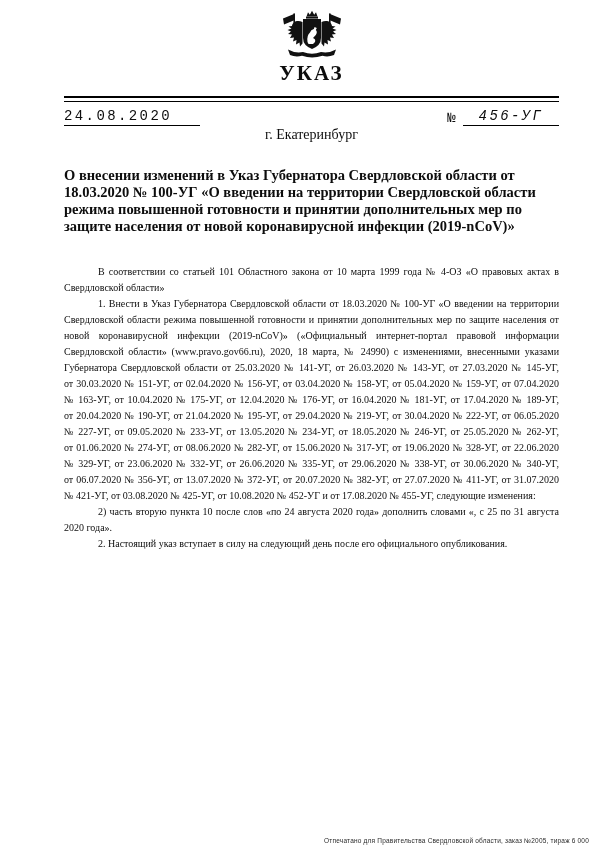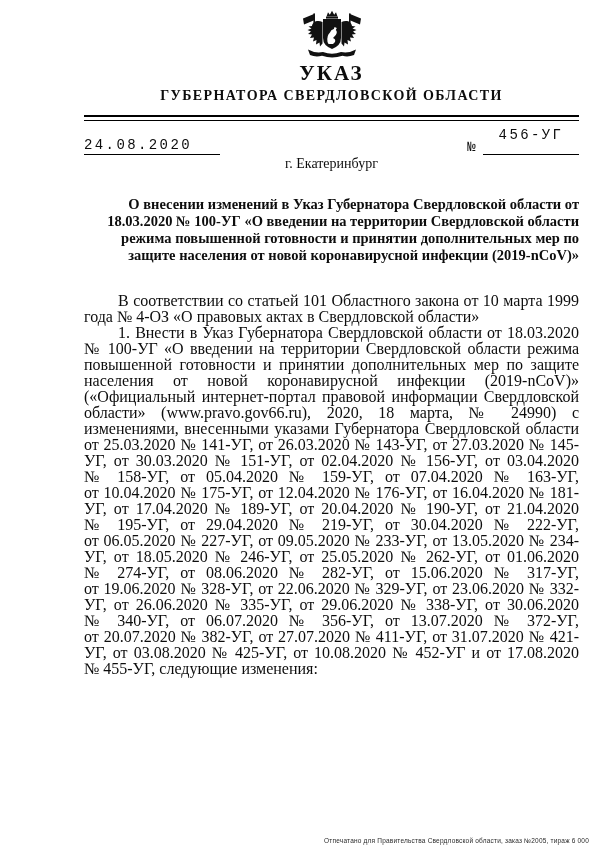--- a/index.html
+++ b/index.html
@@ -7,21 +7,21 @@
     position: relative;
     width: 600px;
     height: 853px;
     background: #ffffff;
     color: #0d0d0d;
     font-family: "Liberation Serif", serif;
     overflow: hidden;
   }
   .content {
     position: absolute;
-    left: 84px;
+    left: 64px;
     top: 0;
     width: 495px;
   }
   .emblem {
     margin: 10px auto 0 auto;
     width: 66px;
     height: 48px;
   }
   .doc-type {
     margin-top: 3px;
@@ -65,37 +65,38 @@
   }
   .num-group {
     display: flex;
     align-items: flex-end;
     gap: 5px;
   }
   .num-cell {
     width: 96px;
     border-bottom: 1px solid #000;
     text-align: center;
-    padding-bottom: 11px;
+    padding-bottom: 1px;
+    font-style: italic;
   }
   .city {
     text-align: center;
     font-size: 14px;
     line-height: 17px;
   }
   .title {
     margin-top: 24px;
-    text-align: right;
+    text-align: left;
     font-size: 14.5px;
     font-weight: bold;
     line-height: 17px;
   }
   .body-text {
     margin-top: 29px;
-    font-size: 16px;
+    font-size: 10px;
     line-height: 16px;
     text-align: justify;
   }
   .para { margin: 0; }
   .indent { text-indent: 34px; }
   .bold { font-weight: bold; }
   .print-note {
     position: absolute;
     right: 11px;
     bottom: 9px;
@@ -131,37 +132,38 @@
           <path d="M42.5 12 C48 9.5 52.5 12 53 16 L56.5 16.5 L53.5 18.5 L57.5 20 L54 21.5 L57 24 L53 24.5 L55 28 L51 27.5 L52 31.5 L48.5 30 L49 34.5 L45.5 32.5 L45 36.5 L42.5 33.5 Z"></path>
 
           <path d="M9 39.5 Q16 43.5 24 42 Q33 45.5 42 42 Q50 43.5 57 39.5 L55 45 Q49 47.5 43.5 45.8 Q33 49 23 45.8 Q16.5 47.5 11 45 Z"></path>
         </g>
 
         <path fill="#ffffff" d="M28.5 32 Q27.5 25.5 31 22.5 Q31.8 19.5 34.8 19 L35.6 17 L37.8 18 L36.8 20 Q38.8 22 36.8 25 L34 28 Q37 29 36 32 L34 34 H29.5 Z"></path>
       </svg>
     </div>
 
     <div class="doc-type">УКАЗ</div>
-    <div class="doc-org">ГУБЕРНАТОРА СВЕРДЛОВСКОЙ ОБЛАСТИ</div>
 
     <div class="double-rule"></div>
 
     <div class="meta-row">
       <div class="date-cell mono">24.08.2020</div>
       <div class="num-group">
         <span class="mono">№</span>
         <span class="num-cell mono">456-УГ</span>
       </div>
     </div>
 
     <div class="city">г. Екатеринбург</div>
 
     <div class="title">О внесении изменений в Указ Губернатора Свердловской области от 18.03.2020 №&nbsp;100-УГ «О введении на территории Свердловской области режима повышенной готовности и принятии дополнительных мер по защите населения от новой коронавирусной инфекции (2019-nCoV)»</div>
 
     <div class="body-text">
       <p class="para indent">В соответствии со статьей 101 Областного закона от 10 марта 1999 года №&nbsp;4-ОЗ «О правовых актах в Свердловской области»</p>
       <p class="para indent">1. Внести в Указ Губернатора Свердловской области от&nbsp;18.03.2020 №&nbsp;100-УГ «О введении на территории Свердловской области режима повышенной готовности и принятии дополнительных мер по защите населения от новой коронавирусной инфекции (2019-nCoV)» («Официальный интернет-портал правовой информации Свердловской области» (www.pravo.gov66.ru), 2020, 18 марта, №&nbsp;24990) с изменениями, внесенными указами Губернатора Свердловской области от&nbsp;25.03.2020 №&nbsp;141-УГ, от&nbsp;26.03.2020 №&nbsp;143-УГ, от&nbsp;27.03.2020 №&nbsp;145-УГ, от&nbsp;30.03.2020 №&nbsp;151-УГ, от&nbsp;02.04.2020 №&nbsp;156-УГ, от&nbsp;03.04.2020 №&nbsp;158-УГ, от&nbsp;05.04.2020 №&nbsp;159-УГ, от&nbsp;07.04.2020 №&nbsp;163-УГ, от&nbsp;10.04.2020 №&nbsp;175-УГ, от&nbsp;12.04.2020 №&nbsp;176-УГ, от&nbsp;16.04.2020 №&nbsp;181-УГ, от&nbsp;17.04.2020 №&nbsp;189-УГ, от&nbsp;20.04.2020 №&nbsp;190-УГ, от&nbsp;21.04.2020 №&nbsp;195-УГ, от&nbsp;29.04.2020 №&nbsp;219-УГ, от&nbsp;30.04.2020 №&nbsp;222-УГ, от&nbsp;06.05.2020 №&nbsp;227-УГ, от&nbsp;09.05.2020 №&nbsp;233-УГ, от&nbsp;13.05.2020 №&nbsp;234-УГ, от&nbsp;18.05.2020 №&nbsp;246-УГ, от&nbsp;25.05.2020 №&nbsp;262-УГ, от&nbsp;01.06.2020 №&nbsp;274-УГ, от&nbsp;08.06.2020 №&nbsp;282-УГ, от&nbsp;15.06.2020 №&nbsp;317-УГ, от&nbsp;19.06.2020 №&nbsp;328-УГ, от&nbsp;22.06.2020 №&nbsp;329-УГ, от&nbsp;23.06.2020 №&nbsp;332-УГ, от&nbsp;26.06.2020 №&nbsp;335-УГ, от&nbsp;29.06.2020 №&nbsp;338-УГ, от&nbsp;30.06.2020 №&nbsp;340-УГ, от&nbsp;06.07.2020 №&nbsp;356-УГ, от&nbsp;13.07.2020 №&nbsp;372-УГ, от&nbsp;20.07.2020 №&nbsp;382-УГ, от&nbsp;27.07.2020 №&nbsp;411-УГ, от&nbsp;31.07.2020 №&nbsp;421-УГ, от&nbsp;03.08.2020 №&nbsp;425-УГ, от&nbsp;10.08.2020 №&nbsp;452-УГ и от&nbsp;17.08.2020 №&nbsp;455-УГ, следующие изменения:</p>
+      <p class="para indent">2) часть вторую пункта 10 после слов «по 24 августа 2020 года» дополнить словами «, с 25 по 31 августа 2020 года».</p>
+      <p class="para indent">2. Настоящий указ вступает в силу на следующий день после его официального опубликования.</p>
     </div>
 
   </div>
 
   <div class="print-note">Отпечатано для Правительства Свердловской области, заказ №2005, тираж 6 000</div>
 </div>
 
 </body></html>

